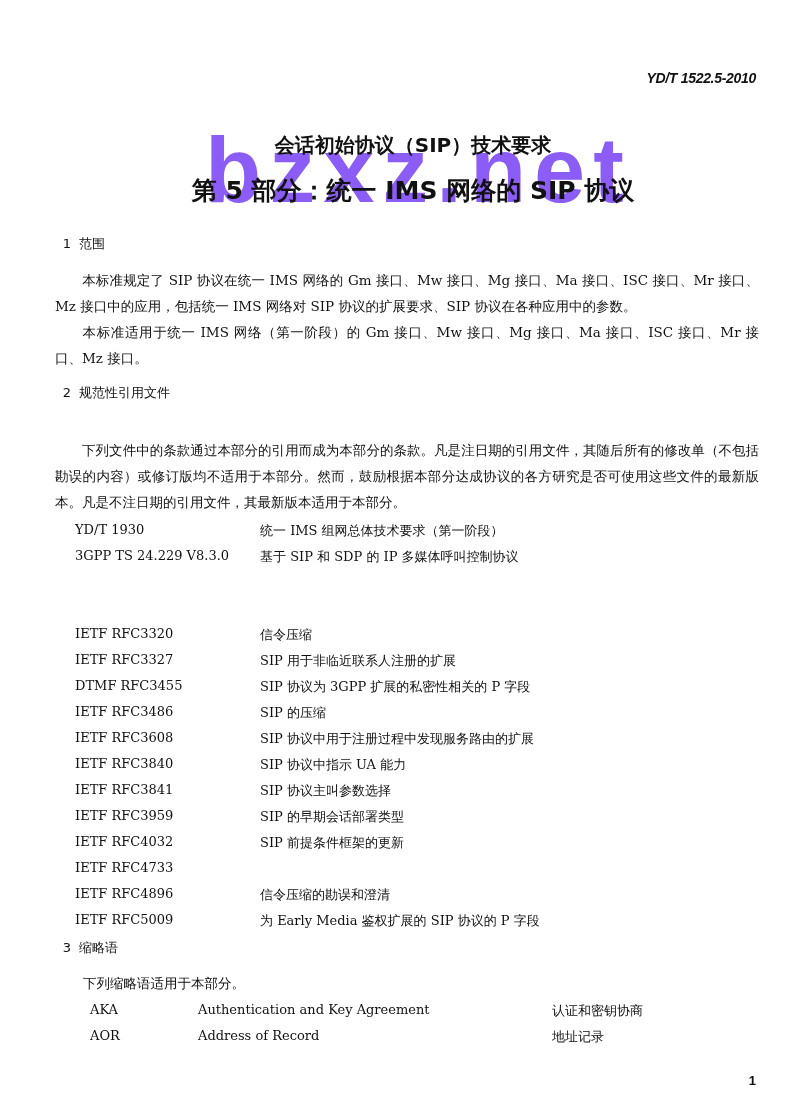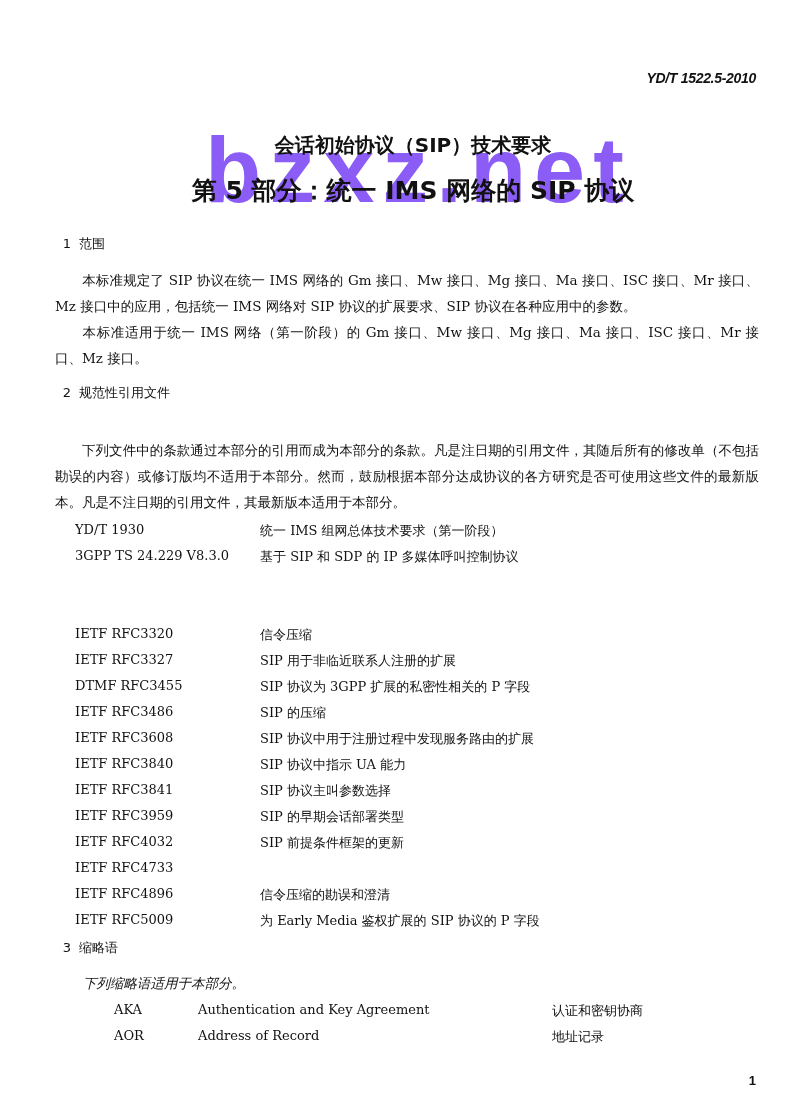--- a/index.html
+++ b/index.html
@@ -94,21 +94,21 @@
       white-space: nowrap;
     }
 
     .abbr-row {
       position: absolute;
       left: 90px;
       width: 680px;
       height: 26px;
       font-size: 13px;
     }
-    .abbr-row .abbr { position: absolute; left: 0; margin-left: 24px; }
+    .abbr-row .abbr { position: absolute; left: 0; }
     .abbr-row .en { position: absolute; left: 108px; }
     .abbr-row .zh { position: absolute; left: 462px; }
 
     .page-number {
       position: absolute;
       right: 44px;
       top: 1073px;
       font-family: "Liberation Sans", "DejaVu Sans", sans-serif;
       font-weight: bold;
       font-size: 13px;
@@ -195,21 +195,21 @@
     <span class="desc">信令压缩的勘误和澄清</span>
   </div>
   <div class="ref-row" style="top:912px;">
     <span class="code">IETF RFC5009</span>
     <span class="desc">为 Early Media 鉴权扩展的 SIP 协议的 P 字段</span>
   </div>
 
   <div class="section-heading" style="top:939px;">
     <span class="num">3</span><span>缩略语</span>
   </div>
-  <div class="para" style="top:970px; left:83px; width:676px;font-style:italic;">下列缩略语适用于本部分。</div>
+  <div class="para" style="top:970px; left:83px; width:676px;">下列缩略语适用于本部分。</div>
 
   <div class="abbr-row" style="top:1002px;">
     <span class="abbr">AKA</span>
     <span class="en">Authentication and Key Agreement</span>
     <span class="zh">认证和密钥协商</span>
   </div>
   <div class="abbr-row" style="top:1028px;">
     <span class="abbr">AOR</span>
     <span class="en">Address of Record</span>
     <span class="zh">地址记录</span>

